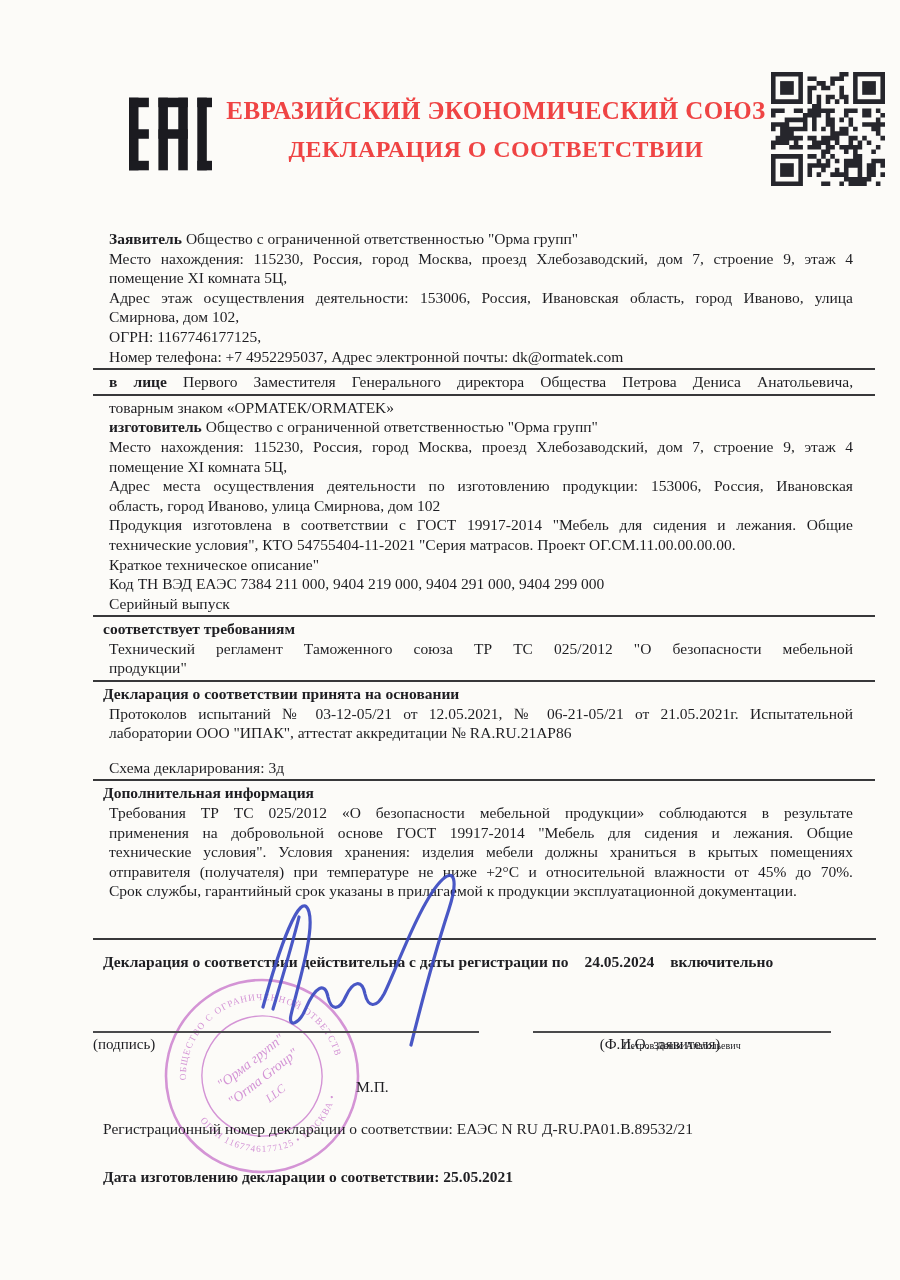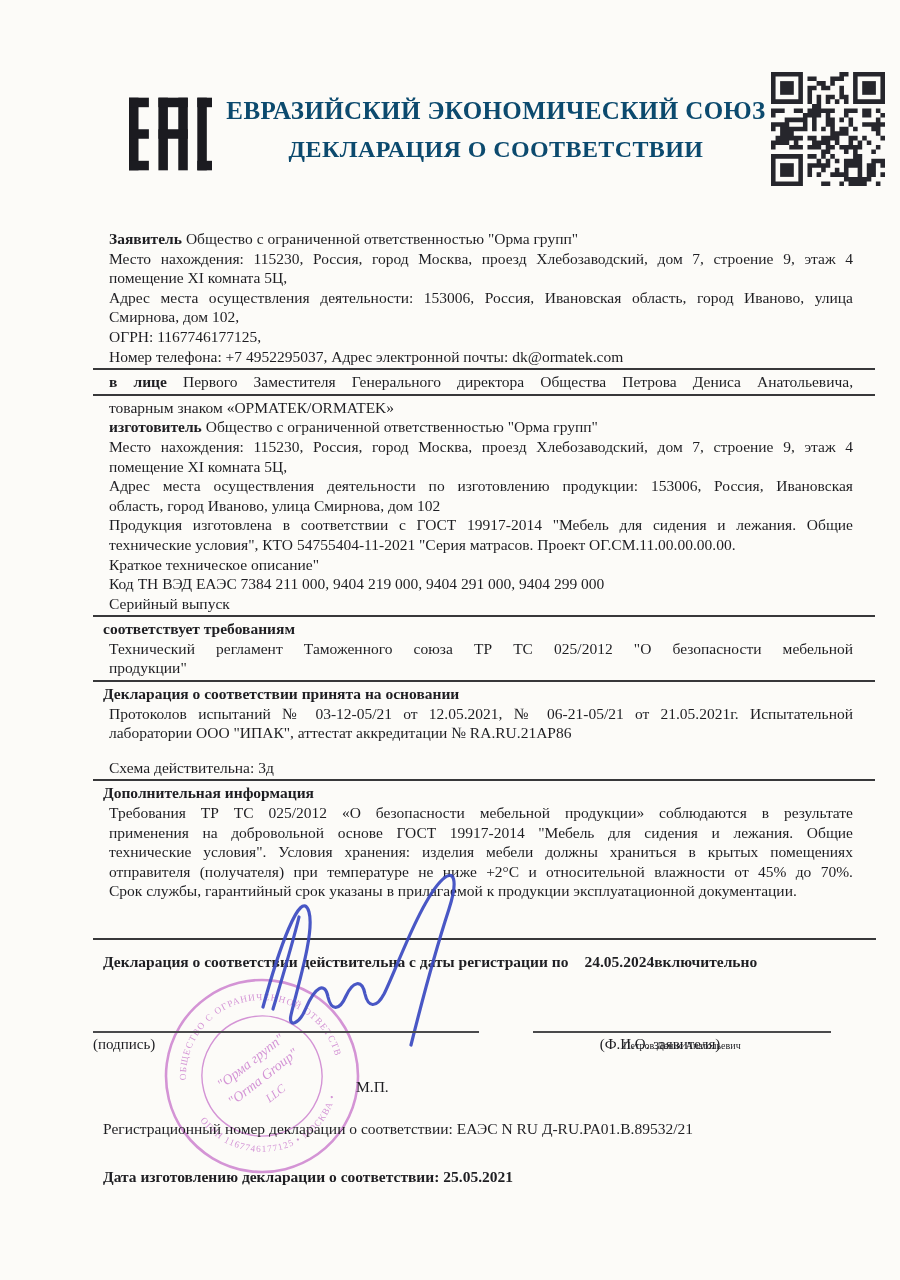--- a/index.html
+++ b/index.html
@@ -4,38 +4,38 @@
 <style>
   html,body{margin:0;padding:0;background:#e8e8e8;}
   .page{
     position:relative;width:900px;height:1280px;margin:0 auto;
     background:#fcfbf8;
     font-family:"Liberation Serif","DejaVu Serif",serif;
     color:#1e1e22;overflow:hidden;
   }
   
   .eac-logo{position:absolute;left:129px;top:96px;width:83px;height:76px;}
-  .title-block{position:absolute;left:226px;top:97px;width:540px;text-align:center;color:#0c4a6e;}
+  .title-block{position:absolute;left:226px;top:97px;width:540px;text-align:center;color:#ef4444;}
   .title-line1{font-size:25px;font-weight:bold;letter-spacing:.4px;white-space:nowrap;}
   .title-line2{font-size:24px;font-weight:bold;letter-spacing:.4px;margin-top:11px;white-space:nowrap;}
   .qr{position:absolute;left:771px;top:72px;width:114px;height:114px;}
   .qr path,.qr rect{fill:#26262c;}
   
   .body-col{position:absolute;left:101px;top:229px;width:752px;font-size:15.5px;line-height:19.6px;}
   .ln{padding-left:8px;}
   .ln.j{text-align:justify;text-align-last:justify;}
   .ln b{font-weight:bold;}
   .heading{font-weight:bold;padding-left:2px;}
   .sep{border-top:2px solid #38383a;margin:2px 0 2px -8px;width:782px;height:0;}
   .gap-above{margin-top:15px;}
   
   .sep-wide{position:absolute;left:93px;top:938px;width:783px;border-top:2px solid #38383a;}
   .validity{position:absolute;left:103px;top:953px;width:760px;font-size:15.5px;font-weight:bold;}
   .validity .date{margin-left:16px;}
-  .validity .suffix{margin-left:0;}
+  .validity .suffix{margin-left:16px;}
   .sig-line-left{position:absolute;left:93px;top:1031px;width:386px;border-top:2px solid #4a4a4c;}
   .sig-caption{position:absolute;left:93px;top:1036px;width:386px;text-align:left;font-size:15px;}
   .mp{position:absolute;left:356px;top:1078px;font-size:15.5px;}
   .name-line{position:absolute;left:533px;top:1031px;width:298px;border-top:2px solid #4a4a4c;}
   .sig-name{position:absolute;left:533px;top:1008px;width:298px;text-align:center;font-size:10px;margin-top:32px;}
   .name-caption{position:absolute;left:511px;top:1036px;width:298px;text-align:center;font-size:15px;}
   .reg-number{position:absolute;left:103px;top:1120px;width:760px;font-size:15.5px;font-weight:normal;}
   .reg-date{position:absolute;left:103px;top:1168px;width:760px;font-size:15.5px;font-weight:bold;}
   
   .stamp{position:absolute;left:156px;top:970px;width:212px;height:212px;opacity:.78;transform:rotate(-14deg);}
@@ -86,21 +86,21 @@
         <path d="M67.5 0h4.5v4.5h-4.5zM72 0h4.5v4.5h-4.5zM36 4.5h4.5v4.5h-4.5zM40.5 4.5h4.5v4.5h-4.5zM58.5 4.5h4.5v4.5h-4.5zM63 4.5h4.5v4.5h-4.5zM67.5 4.5h4.5v4.5h-4.5zM45 9h4.5v4.5h-4.5zM49.5 9h4.5v4.5h-4.5zM58.5 9h4.5v4.5h-4.5zM36 13.5h4.5v4.5h-4.5zM40.5 13.5h4.5v4.5h-4.5zM49.5 13.5h4.5v4.5h-4.5zM54 13.5h4.5v4.5h-4.5zM67.5 13.5h4.5v4.5h-4.5zM36 18h4.5v4.5h-4.5zM67.5 18h4.5v4.5h-4.5zM36 22.5h4.5v4.5h-4.5zM45 22.5h4.5v4.5h-4.5zM54 22.5h4.5v4.5h-4.5zM58.5 22.5h4.5v4.5h-4.5zM67.5 22.5h4.5v4.5h-4.5zM72 22.5h4.5v4.5h-4.5zM36 27h4.5v4.5h-4.5zM45 27h4.5v4.5h-4.5zM54 27h4.5v4.5h-4.5zM63 27h4.5v4.5h-4.5zM72 27h4.5v4.5h-4.5zM40.5 31.5h4.5v4.5h-4.5zM45 31.5h4.5v4.5h-4.5zM0 36h4.5v4.5h-4.5zM4.5 36h4.5v4.5h-4.5zM9 36h4.5v4.5h-4.5zM22.5 36h4.5v4.5h-4.5zM27 36h4.5v4.5h-4.5zM36 36h4.5v4.5h-4.5zM40.5 36h4.5v4.5h-4.5zM45 36h4.5v4.5h-4.5zM49.5 36h4.5v4.5h-4.5zM54 36h4.5v4.5h-4.5zM58.5 36h4.5v4.5h-4.5zM72 36h4.5v4.5h-4.5zM76.5 36h4.5v4.5h-4.5zM81 36h4.5v4.5h-4.5zM90 36h4.5v4.5h-4.5zM94.5 36h4.5v4.5h-4.5zM103.5 36h4.5v4.5h-4.5zM0 40.5h4.5v4.5h-4.5zM31.5 40.5h4.5v4.5h-4.5zM36 40.5h4.5v4.5h-4.5zM40.5 40.5h4.5v4.5h-4.5zM45 40.5h4.5v4.5h-4.5zM54 40.5h4.5v4.5h-4.5zM72 40.5h4.5v4.5h-4.5zM90 40.5h4.5v4.5h-4.5zM94.5 40.5h4.5v4.5h-4.5zM108 40.5h4.5v4.5h-4.5zM13.5 45h4.5v4.5h-4.5zM18 45h4.5v4.5h-4.5zM22.5 45h4.5v4.5h-4.5zM27 45h4.5v4.5h-4.5zM31.5 45h4.5v4.5h-4.5zM40.5 45h4.5v4.5h-4.5zM54 45h4.5v4.5h-4.5zM58.5 45h4.5v4.5h-4.5zM67.5 45h4.5v4.5h-4.5zM76.5 45h4.5v4.5h-4.5zM103.5 45h4.5v4.5h-4.5zM0 49.5h4.5v4.5h-4.5zM4.5 49.5h4.5v4.5h-4.5zM9 49.5h4.5v4.5h-4.5zM13.5 49.5h4.5v4.5h-4.5zM31.5 49.5h4.5v4.5h-4.5zM40.5 49.5h4.5v4.5h-4.5zM54 49.5h4.5v4.5h-4.5zM58.5 49.5h4.5v4.5h-4.5zM76.5 49.5h4.5v4.5h-4.5zM90 49.5h4.5v4.5h-4.5zM94.5 49.5h4.5v4.5h-4.5zM99 49.5h4.5v4.5h-4.5zM103.5 49.5h4.5v4.5h-4.5zM108 49.5h4.5v4.5h-4.5zM0 54h4.5v4.5h-4.5zM9 54h4.5v4.5h-4.5zM13.5 54h4.5v4.5h-4.5zM18 54h4.5v4.5h-4.5zM22.5 54h4.5v4.5h-4.5zM27 54h4.5v4.5h-4.5zM31.5 54h4.5v4.5h-4.5zM40.5 54h4.5v4.5h-4.5zM49.5 54h4.5v4.5h-4.5zM58.5 54h4.5v4.5h-4.5zM67.5 54h4.5v4.5h-4.5zM72 54h4.5v4.5h-4.5zM81 54h4.5v4.5h-4.5zM99 54h4.5v4.5h-4.5zM103.5 54h4.5v4.5h-4.5zM9 58.5h4.5v4.5h-4.5zM13.5 58.5h4.5v4.5h-4.5zM18 58.5h4.5v4.5h-4.5zM58.5 58.5h4.5v4.5h-4.5zM63 58.5h4.5v4.5h-4.5zM67.5 58.5h4.5v4.5h-4.5zM72 58.5h4.5v4.5h-4.5zM103.5 58.5h4.5v4.5h-4.5zM4.5 63h4.5v4.5h-4.5zM9 63h4.5v4.5h-4.5zM13.5 63h4.5v4.5h-4.5zM18 63h4.5v4.5h-4.5zM22.5 63h4.5v4.5h-4.5zM27 63h4.5v4.5h-4.5zM36 63h4.5v4.5h-4.5zM40.5 63h4.5v4.5h-4.5zM49.5 63h4.5v4.5h-4.5zM54 63h4.5v4.5h-4.5zM58.5 63h4.5v4.5h-4.5zM63 63h4.5v4.5h-4.5zM76.5 63h4.5v4.5h-4.5zM81 63h4.5v4.5h-4.5zM90 63h4.5v4.5h-4.5zM108 63h4.5v4.5h-4.5zM0 67.5h4.5v4.5h-4.5zM4.5 67.5h4.5v4.5h-4.5zM9 67.5h4.5v4.5h-4.5zM13.5 67.5h4.5v4.5h-4.5zM22.5 67.5h4.5v4.5h-4.5zM40.5 67.5h4.5v4.5h-4.5zM45 67.5h4.5v4.5h-4.5zM49.5 67.5h4.5v4.5h-4.5zM54 67.5h4.5v4.5h-4.5zM63 67.5h4.5v4.5h-4.5zM76.5 67.5h4.5v4.5h-4.5zM85.5 67.5h4.5v4.5h-4.5zM94.5 67.5h4.5v4.5h-4.5zM0 72h4.5v4.5h-4.5zM18 72h4.5v4.5h-4.5zM22.5 72h4.5v4.5h-4.5zM27 72h4.5v4.5h-4.5zM36 72h4.5v4.5h-4.5zM40.5 72h4.5v4.5h-4.5zM45 72h4.5v4.5h-4.5zM54 72h4.5v4.5h-4.5zM58.5 72h4.5v4.5h-4.5zM67.5 72h4.5v4.5h-4.5zM72 72h4.5v4.5h-4.5zM76.5 72h4.5v4.5h-4.5zM81 72h4.5v4.5h-4.5zM85.5 72h4.5v4.5h-4.5zM103.5 72h4.5v4.5h-4.5zM49.5 76.5h4.5v4.5h-4.5zM54 76.5h4.5v4.5h-4.5zM72 76.5h4.5v4.5h-4.5zM81 76.5h4.5v4.5h-4.5zM99 76.5h4.5v4.5h-4.5zM36 81h4.5v4.5h-4.5zM40.5 81h4.5v4.5h-4.5zM49.5 81h4.5v4.5h-4.5zM58.5 81h4.5v4.5h-4.5zM81 81h4.5v4.5h-4.5zM85.5 81h4.5v4.5h-4.5zM45 85.5h4.5v4.5h-4.5zM54 85.5h4.5v4.5h-4.5zM63 85.5h4.5v4.5h-4.5zM72 85.5h4.5v4.5h-4.5zM76.5 85.5h4.5v4.5h-4.5zM81 85.5h4.5v4.5h-4.5zM85.5 85.5h4.5v4.5h-4.5zM99 85.5h4.5v4.5h-4.5zM103.5 85.5h4.5v4.5h-4.5zM108 85.5h4.5v4.5h-4.5zM36 90h4.5v4.5h-4.5zM40.5 90h4.5v4.5h-4.5zM45 90h4.5v4.5h-4.5zM49.5 90h4.5v4.5h-4.5zM54 90h4.5v4.5h-4.5zM72 90h4.5v4.5h-4.5zM76.5 90h4.5v4.5h-4.5zM81 90h4.5v4.5h-4.5zM85.5 90h4.5v4.5h-4.5zM94.5 90h4.5v4.5h-4.5zM99 90h4.5v4.5h-4.5zM108 90h4.5v4.5h-4.5zM36 94.5h4.5v4.5h-4.5zM49.5 94.5h4.5v4.5h-4.5zM63 94.5h4.5v4.5h-4.5zM72 94.5h4.5v4.5h-4.5zM85.5 94.5h4.5v4.5h-4.5zM94.5 94.5h4.5v4.5h-4.5zM99 94.5h4.5v4.5h-4.5zM36 99h4.5v4.5h-4.5zM45 99h4.5v4.5h-4.5zM58.5 99h4.5v4.5h-4.5zM63 99h4.5v4.5h-4.5zM67.5 99h4.5v4.5h-4.5zM72 99h4.5v4.5h-4.5zM85.5 99h4.5v4.5h-4.5zM94.5 99h4.5v4.5h-4.5zM99 99h4.5v4.5h-4.5zM108 99h4.5v4.5h-4.5zM72 103.5h4.5v4.5h-4.5zM76.5 103.5h4.5v4.5h-4.5zM81 103.5h4.5v4.5h-4.5zM85.5 103.5h4.5v4.5h-4.5zM90 103.5h4.5v4.5h-4.5zM94.5 103.5h4.5v4.5h-4.5zM49.5 108h4.5v4.5h-4.5zM54 108h4.5v4.5h-4.5zM67.5 108h4.5v4.5h-4.5zM76.5 108h4.5v4.5h-4.5zM81 108h4.5v4.5h-4.5zM85.5 108h4.5v4.5h-4.5zM90 108h4.5v4.5h-4.5zM103.5 108h4.5v4.5h-4.5z"></path>
       </g>
   </svg>
 
   <div class="body-col">
 
     <div>
       <div class="ln"><b>Заявитель</b><span> Общество с ограниченной ответственностью "Орма групп"</span></div>
       <div class="ln j">Место нахождения: 115230, Россия, город Москва, проезд Хлебозаводский, дом 7, строение 9, этаж 4</div>
       <div class="ln">помещение XI комната 5Ц,</div>
-      <div class="ln j">Адрес места осуществления деятельности: 153006, Россия, Ивановская область, город Иваново, улица</div>
+      <div class="ln j">Адрес этаж осуществления деятельности: 153006, Россия, Ивановская область, город Иваново, улица</div>
       <div class="ln">Смирнова, дом 102,</div>
       <div class="ln">ОГРН: 1167746177125,</div>
       <div class="ln">Номер телефона: +7 4952295037, Адрес электронной почты: dk@ormatek.com</div>
     </div>
 
     <div class="sep"></div>
 
     <div>
       <div class="ln j"><b>в лице</b><span> Первого Заместителя Генерального директора Общества Петрова Дениса Анатольевича,</span></div>
     </div>
@@ -128,21 +128,21 @@
       <div class="ln j">Технический регламент Таможенного союза ТР ТС 025/2012 "О безопасности мебельной</div>
       <div class="ln">продукции"</div>
     </div>
 
     <div class="sep"></div>
 
     <div>
       <div class="heading">Декларация о соответствии принята на основании</div>
       <div class="ln j">Протоколов испытаний № 03-12-05/21 от 12.05.2021, № 06-21-05/21  от 21.05.2021г. Испытательной</div>
       <div class="ln">лаборатории ООО "ИПАК", аттестат аккредитации № RA.RU.21АР86</div>
-      <div class="ln gap-above">Схема действительна: 3д</div>
+      <div class="ln gap-above">Схема декларирования: 3д</div>
     </div>
 
     <div class="sep"></div>
 
     <div>
       <div class="heading">Дополнительная информация</div>
       <div class="ln j">Требования ТР ТС 025/2012 «О безопасности мебельной продукции» соблюдаются в результате</div>
       <div class="ln j">применения на добровольной основе ГОСТ 19917-2014 "Мебель для сидения и лежания. Общие</div>
       <div class="ln j">технические условия". Условия хранения: изделия мебели должны храниться в крытых помещениях</div>
       <div class="ln j">отправителя (получателя) при температуре не ниже +2°С и относительной влажности от 45% до 70%.</div>

